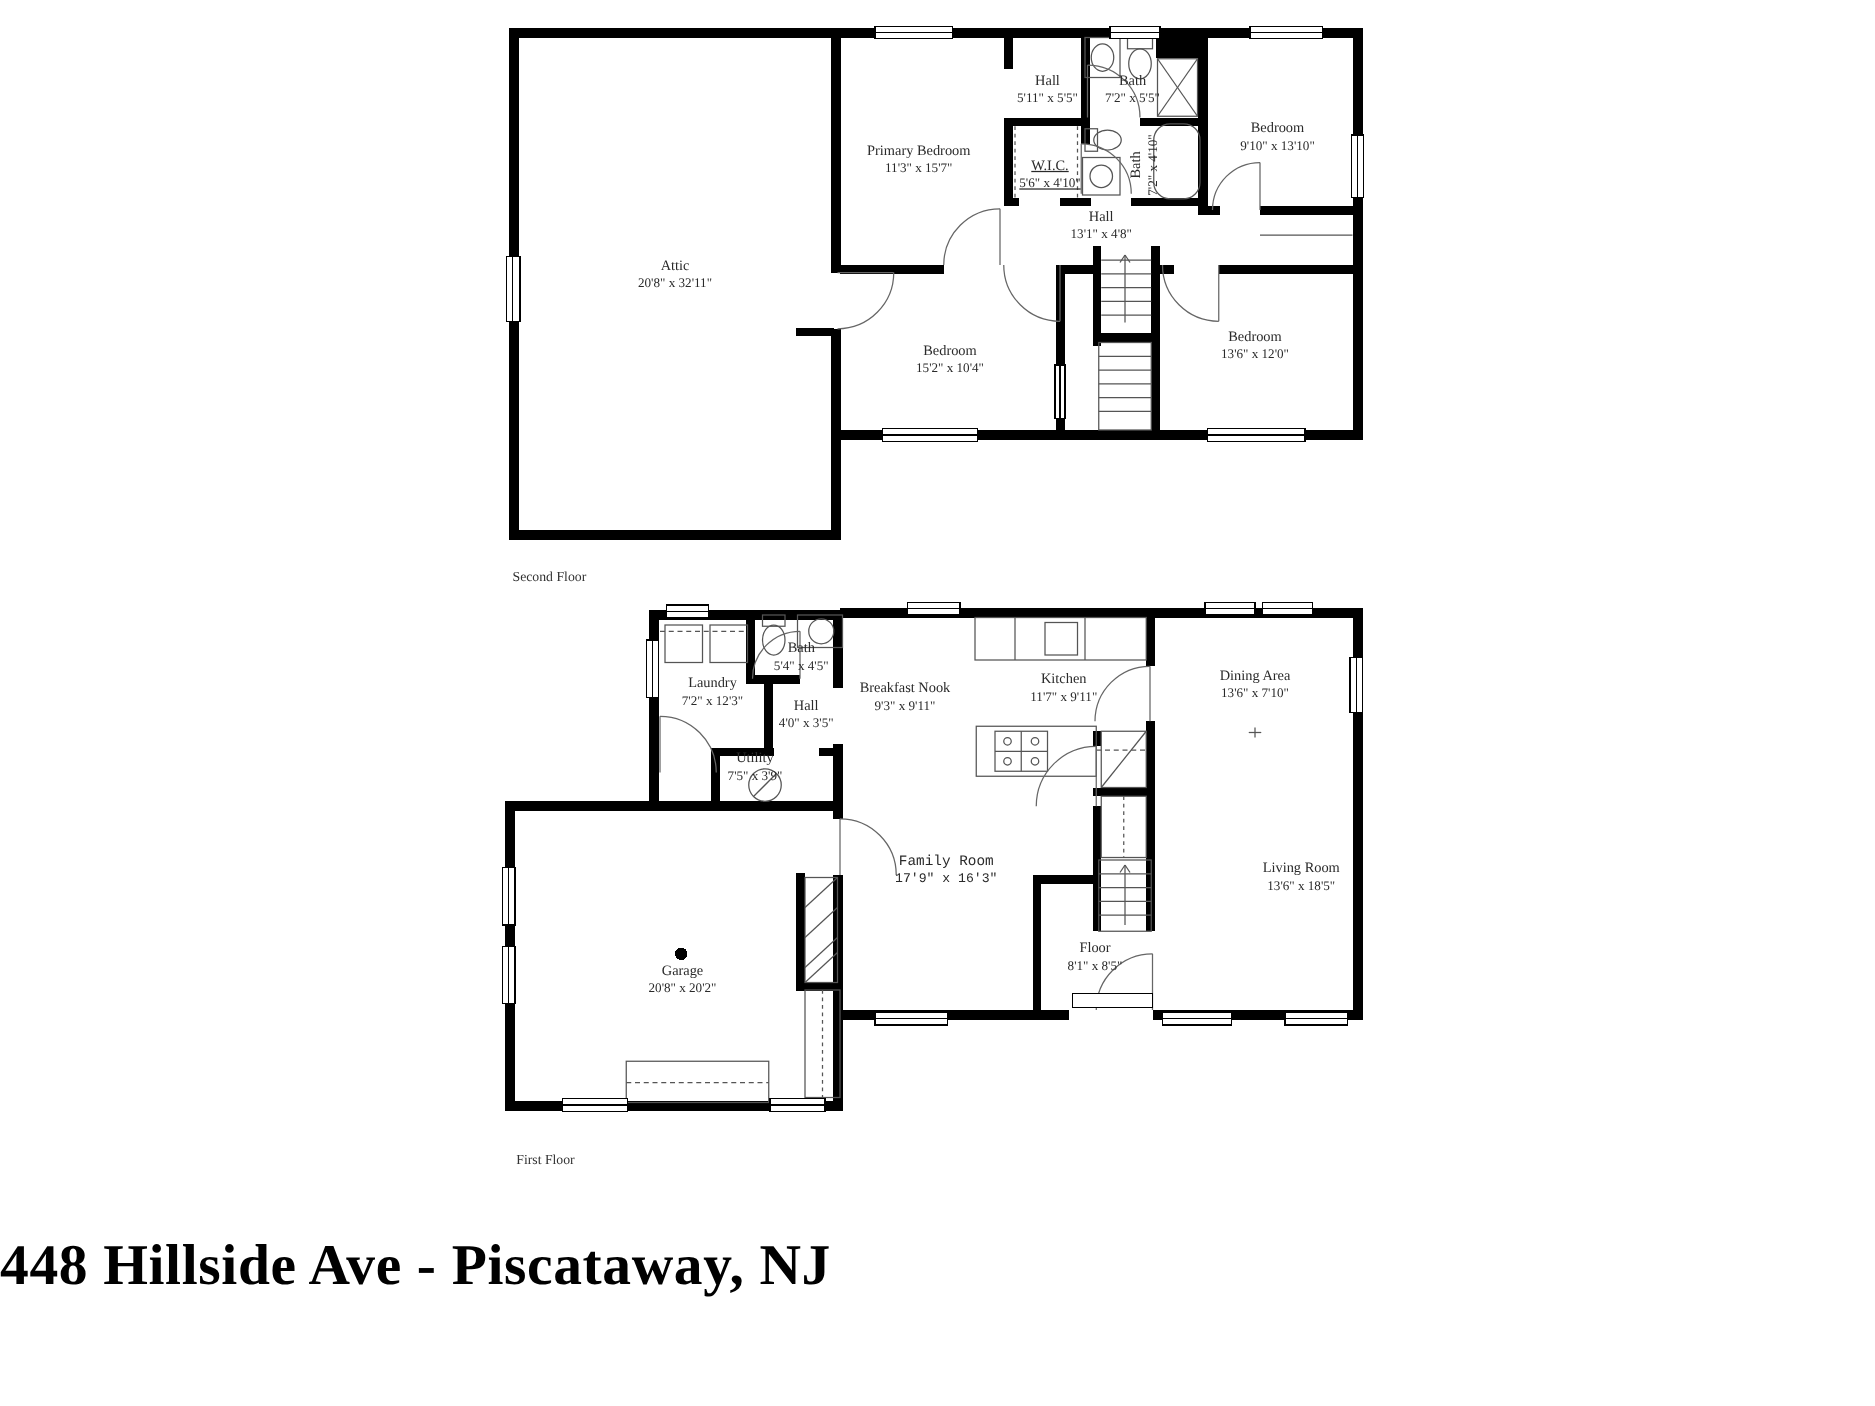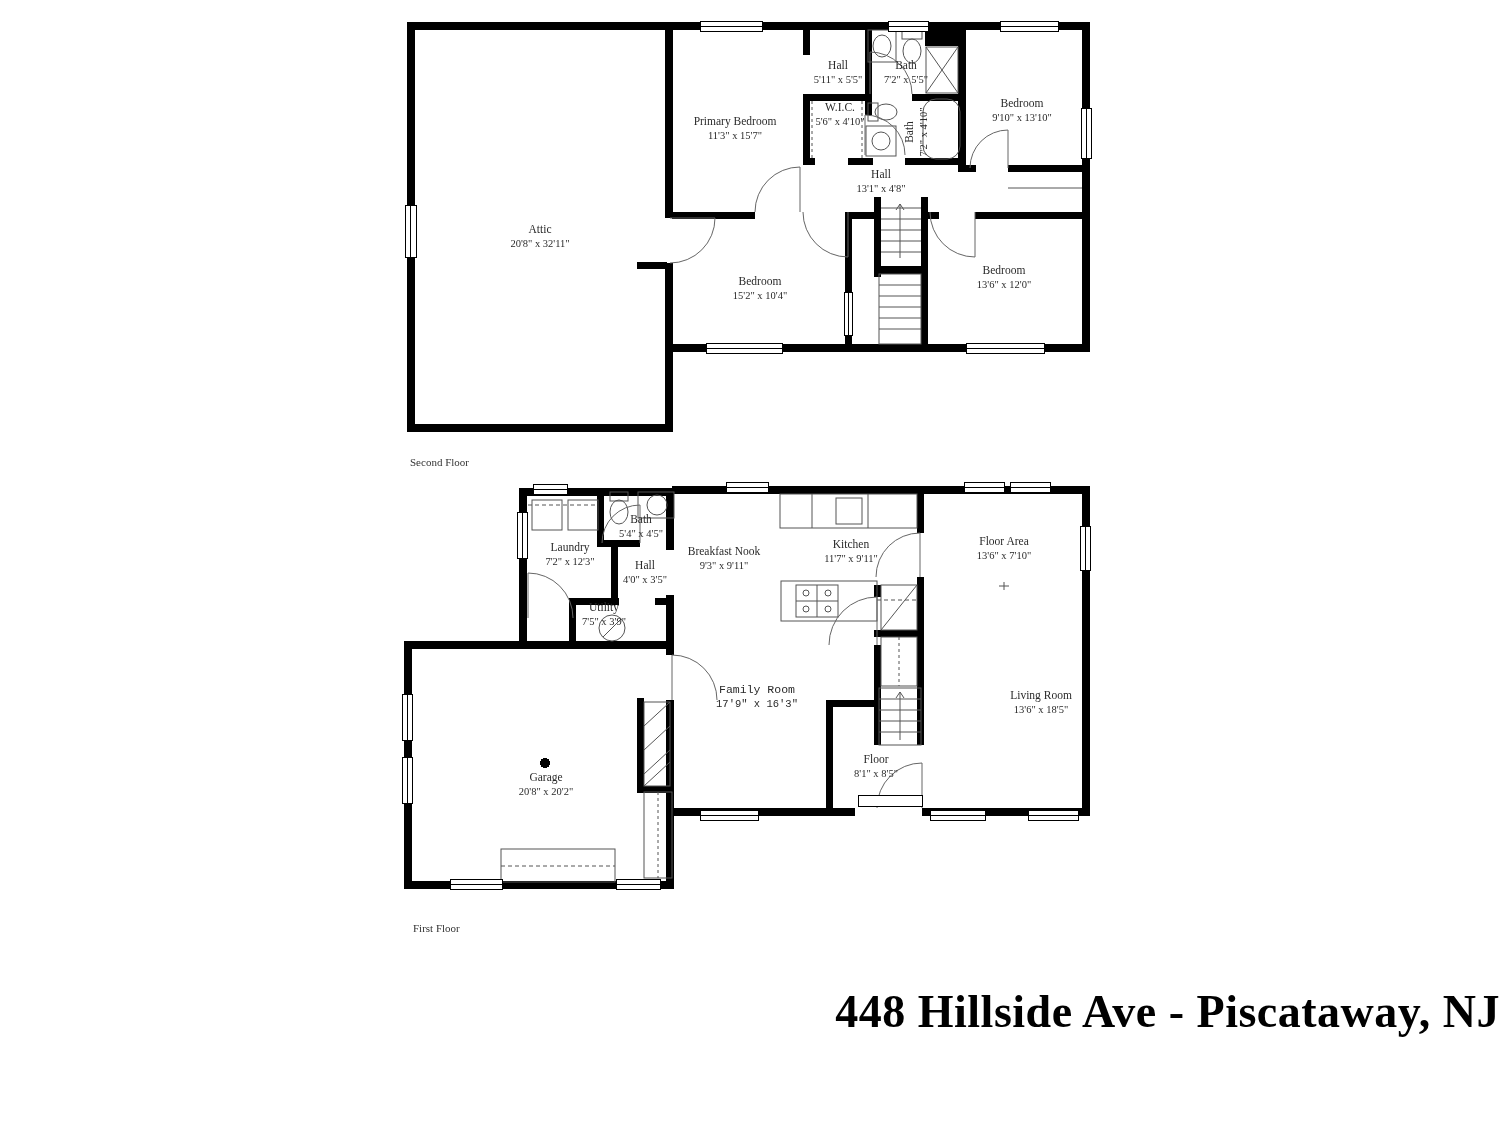--- a/index.html
+++ b/index.html
@@ -5,21 +5,21 @@
   html,body{margin:0;padding:0;background:#ffffff;}
   body{width:1500px;height:1125px;position:relative;overflow:hidden;
        font-family:"Liberation Serif", serif;color:#222;}
   #plan-svg{position:absolute;left:0;top:0;}
   .room-label{position:absolute;transform:translate(-50%,-50%);text-align:center;
               line-height:1.3;white-space:nowrap;color:#2a2a2a;}
   .room-label.vert{transform:translate(-50%,-50%) rotate(-90deg);}
   .rn{font-size:11.5px;}
   .rd{font-size:10.5px;}
   .floor-caption{position:absolute;font-size:11px;color:#333;}
-  #page-title{position:absolute;left:0;top:985px;width:100%;text-align:right;
+  #page-title{position:absolute;left:0;top:985px;width:100%;text-align:left;
               font-size:46px;font-weight:bold;color:#000;letter-spacing:0.5px;}
 </style>
 </head>
 <body>
 
 <svg id="plan-svg" width="1500" height="1125" viewBox="0 0 1500 1125" shape-rendering="crispEdges">
 
   <g fill="#000">
     <rect x="410" y="22" width="680" height="8"></rect>
     <rect x="407" y="22" width="8" height="410"></rect>
@@ -271,33 +271,33 @@
   <div class="rd">7'2" x 5'5"</div>
 </div>
 <div class="room-label" style="left:1022px;top:110px;">
   <div class="rn">Bedroom</div>
   <div class="rd">9'10" x 13'10"</div>
 </div>
 <div class="room-label" style="left:735px;top:128px;">
   <div class="rn">Primary Bedroom</div>
   <div class="rd">11'3" x 15'7"</div>
 </div>
-<div class="room-label" style="left:840px;top:114px;">
+<div class="room-label" style="left:840px;top:140px;text-decoration:underline;">
   <div class="rn">W.I.C.</div>
   <div class="rd">5'6" x 4'10"</div>
 </div>
 <div class="room-label vert" style="left:916px;top:132px;">
   <div class="rn">Bath</div>
   <div class="rd">7'2" x 4'10"</div>
 </div>
 <div class="room-label" style="left:881px;top:181px;">
   <div class="rn">Hall</div>
   <div class="rd">13'1" x 4'8"</div>
 </div>
-<div class="room-label" style="left:540px;top:236px;text-align:center;">
+<div class="room-label" style="left:540px;top:220px;text-align:center;">
   <div class="rn">Attic</div>
   <div class="rd">20'8" x 32'11"</div>
 </div>
 <div class="room-label" style="left:760px;top:288px;">
   <div class="rn">Bedroom</div>
   <div class="rd">15'2" x 10'4"</div>
 </div>
 <div class="room-label" style="left:1004px;top:277px;">
   <div class="rn">Bedroom</div>
   <div class="rd">13'6" x 12'0"</div>
@@ -321,21 +321,21 @@
 </div>
 <div class="room-label" style="left:724px;top:558px;">
   <div class="rn">Breakfast Nook</div>
   <div class="rd">9'3" x 9'11"</div>
 </div>
 <div class="room-label" style="left:851px;top:551px;">
   <div class="rn">Kitchen</div>
   <div class="rd">11'7" x 9'11"</div>
 </div>
 <div class="room-label" style="left:1004px;top:548px;">
-  <div class="rn">Floor Area</div>
+  <div class="rn">Dining Area</div>
   <div class="rd">13'6" x 7'10"</div>
 </div>
 <div class="room-label" style="left:757px;top:697px;font-family:Liberation Mono, monospace;">
   <div class="rn">Family Room</div>
   <div class="rd">17'9" x 16'3"</div>
 </div>
 <div class="room-label" style="left:1005px;top:702px;margin-left:36px;">
   <div class="rn">Living Room</div>
   <div class="rd">13'6" x 18'5"</div>
 </div>

